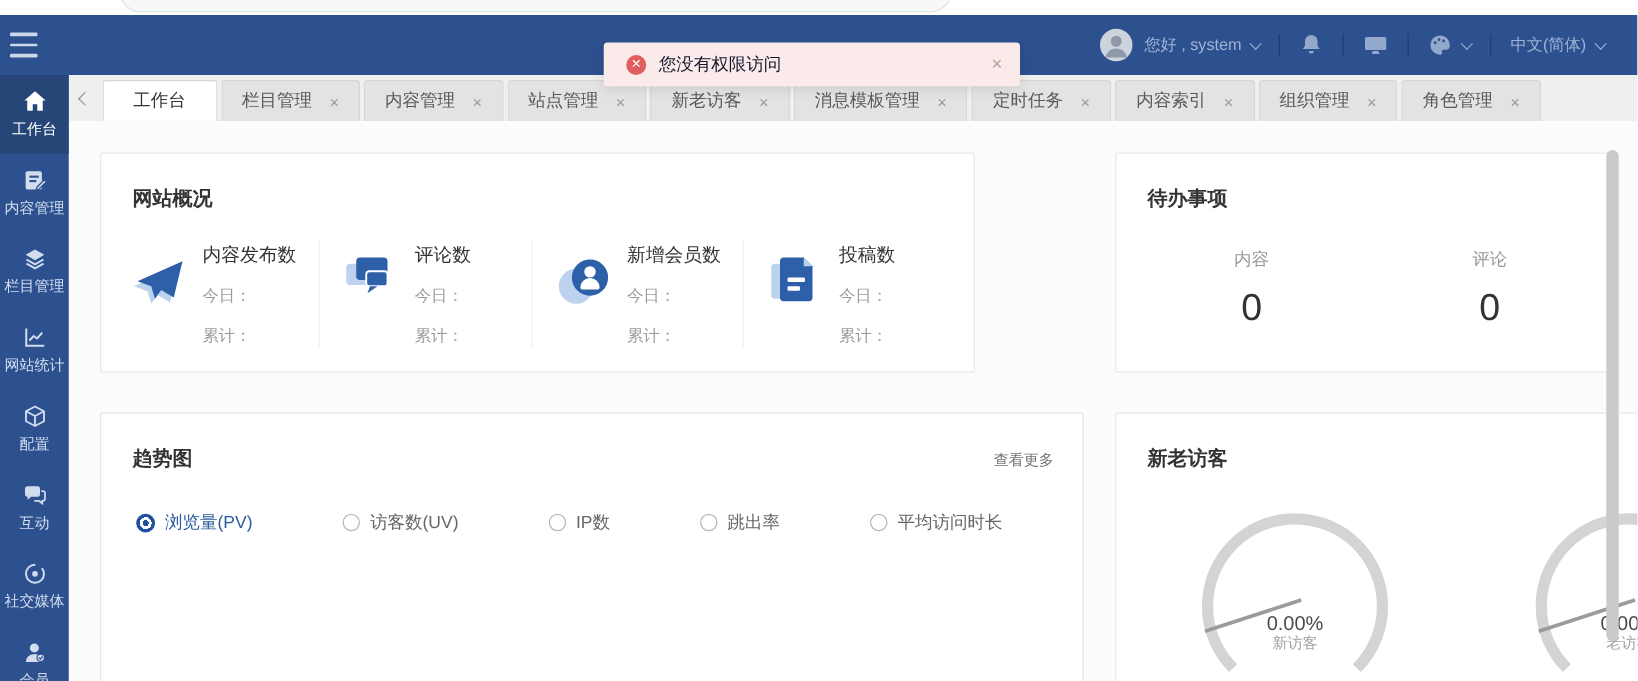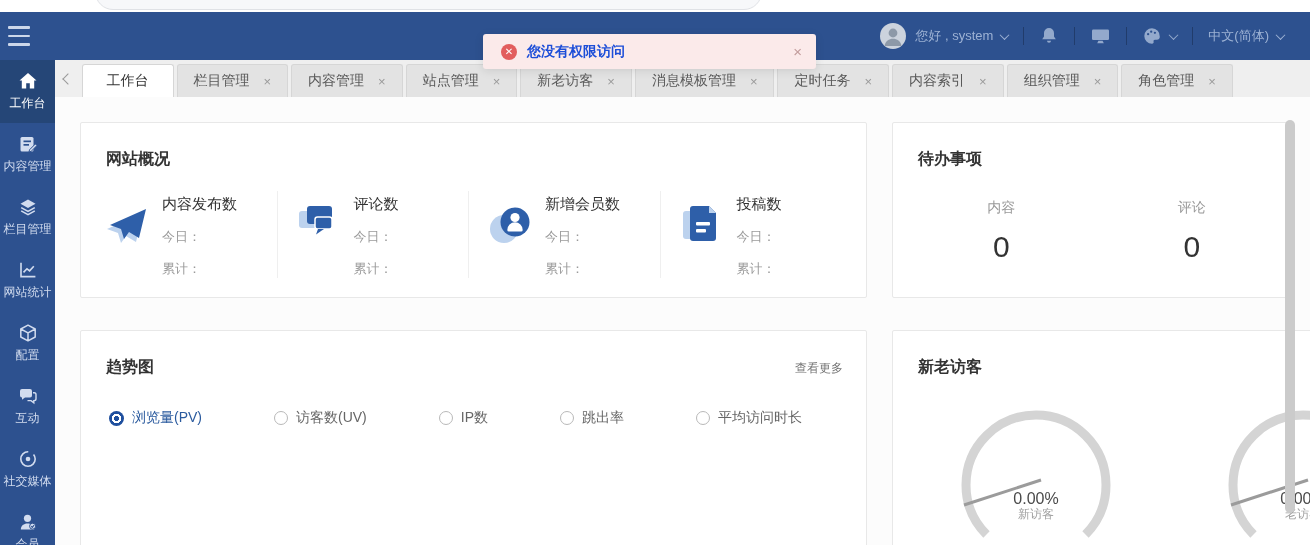--- a/index.html
+++ b/index.html
@@ -19,41 +19,41 @@
   .avatar { width:26px; height:26px; border-radius:50%; background:#ccd3dd; display:flex; align-items:center; justify-content:center; overflow:hidden; }
   .chev { display:inline-block; width:7px; height:7px; border-left:1.5px solid currentColor; border-bottom:1.5px solid currentColor; transform:rotate(-45deg) translate(1px,-1px); }
   .hsep { width:1px; height:18px; background:rgba(0,0,0,0.25); margin:0 15px; }
   .hicon { display:flex; align-items:center; color:#93a9cc; }
   .greeting { margin:0 8px 0 9px; }
   .lang { margin-right:8px;text-align:right; }
   
   .toast { position:absolute; left:483px; top:34px; width:333px; height:35px; background:#fbeaea; border-radius:3px;
            box-shadow:0 2px 10px rgba(0,0,0,0.10); display:flex; align-items:center; z-index:30; }
   .toast-ico { width:16px; height:16px; border-radius:50%; background:#e25d5d; color:#fff; font-size:10px; line-height:16px; text-align:center; margin-left:18px; flex:0 0 auto; }
-  .toast-msg { color:#1d4ed8; font-size:14px; margin-left:10px;font-weight:bold; }
+  .toast-msg { color:#0f172a; font-size:14px; margin-left:10px; }
   .toast-close { margin-left:auto; margin-right:14px; color:#c29c9c; font-size:15px; cursor:pointer; }
   
   .sidebar { position:absolute; left:0; top:60px; width:55px; height:485px; background:#2d518f; overflow:hidden; z-index:2; }
   .side-item { height:63px; display:flex; flex-direction:column; align-items:center; justify-content:center; color:#d2dcef; cursor:pointer; }
   .side-item.active { background:#254677; color:#ffffff; }
   .side-label { font-size:12px; margin-top:4px; white-space:nowrap; }
   .side-item svg { flex:0 0 auto; }
   
   .tabbar { position:absolute; left:55px; top:60px; width:1255px; height:37px; background:#efefef; display:flex; align-items:flex-end; overflow:hidden; }
   .tab-scroll { align-self:center; width:25px; display:flex; justify-content:center; color:#999; cursor:pointer; }
   .tab-scroll i { display:block; width:8px; height:8px; border-left:1.5px solid #999; border-bottom:1.5px solid #999; transform:rotate(45deg); }
   .tab { height:33px; margin:0 1.5px; background:#e3e3e3; border:1px solid #d6d6d6; border-bottom:none; border-radius:3px 3px 0 0;
          display:flex; align-items:center; padding:0 16px; font-size:14px; color:#595959; white-space:nowrap; cursor:pointer; }
   .tab.active { background:#fff; color:#333; padding:0 24px; }
   .tab-close { margin-left:14px; color:#9a9a9a; font-size:13px; }
   
   .content { position:absolute; left:55px; top:97px; width:1255px; height:448px; background:#fcfcfc; }
   .card { position:absolute; background:#fff; border:1px solid #e8e8e8; border-radius:2px; }
   .card-title { position:absolute; left:25px; top:26px; font-size:16px; font-weight:bold; color:#333; }
-  #card-overview { left:25px; top:25px; width:787px; height:176px; }
+  #card-overview { left:25px; top:25px; width:700px; height:176px; }
   .stats { position:absolute; left:25px; top:68px; right:15px; display:flex; }
   .stat { flex:1; display:flex; align-items:flex-start; padding-top:4px; }
   .stat + .stat { border-left:1px solid #efefef; padding-left:20px; }
   .stat-icon { margin-top:8px; flex:0 0 auto; }
   .stat-texts { margin-left:12px; }
   .stat-name { font-size:15px; color:#333; }
   .stat-row { font-size:13px; color:#9a9a9a; margin-top:14px; }
   #card-todo { left:837px; top:25px; width:396px; height:176px; }
   .todo-cols { position:absolute; left:13px; right:0; top:76px; display:flex;align-items:flex-end; }
   .todo-col { flex:1; text-align:center; }

